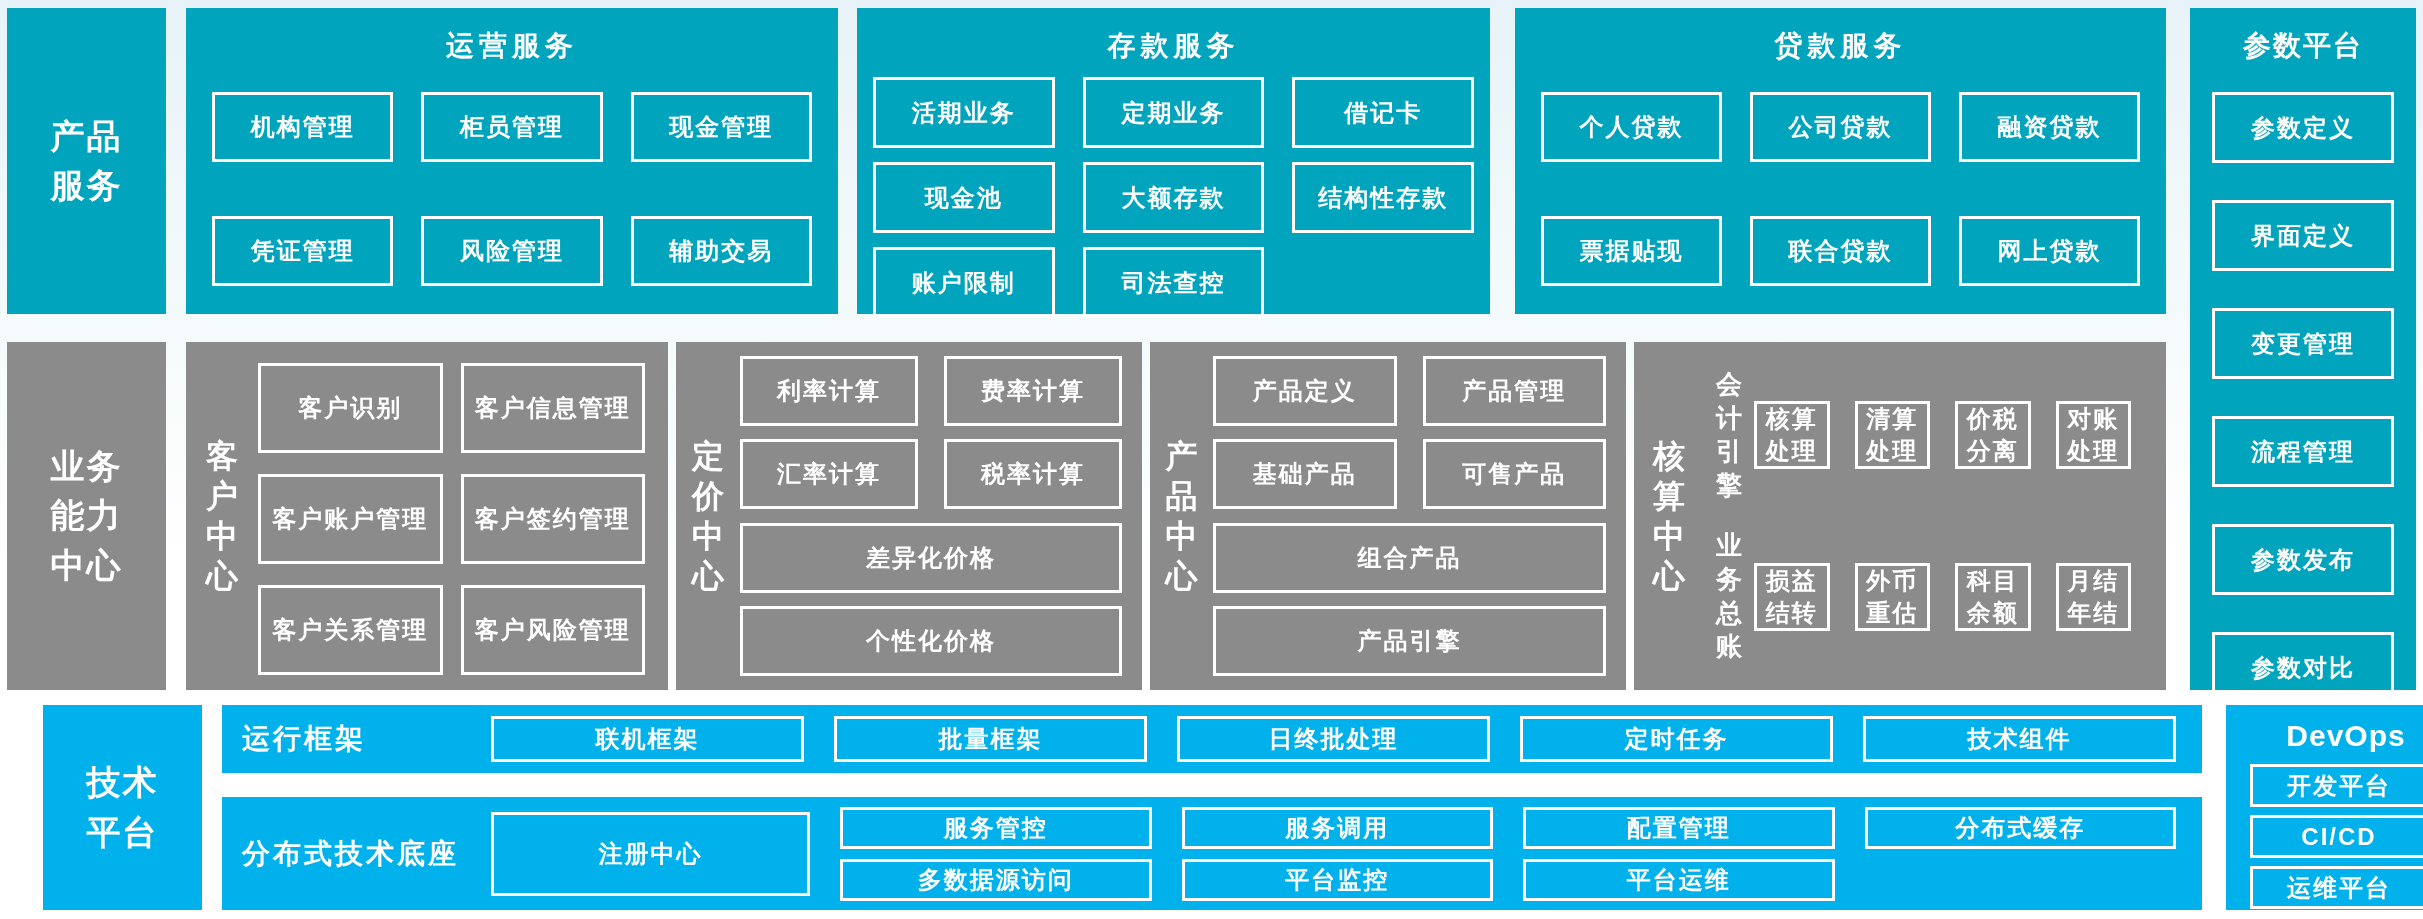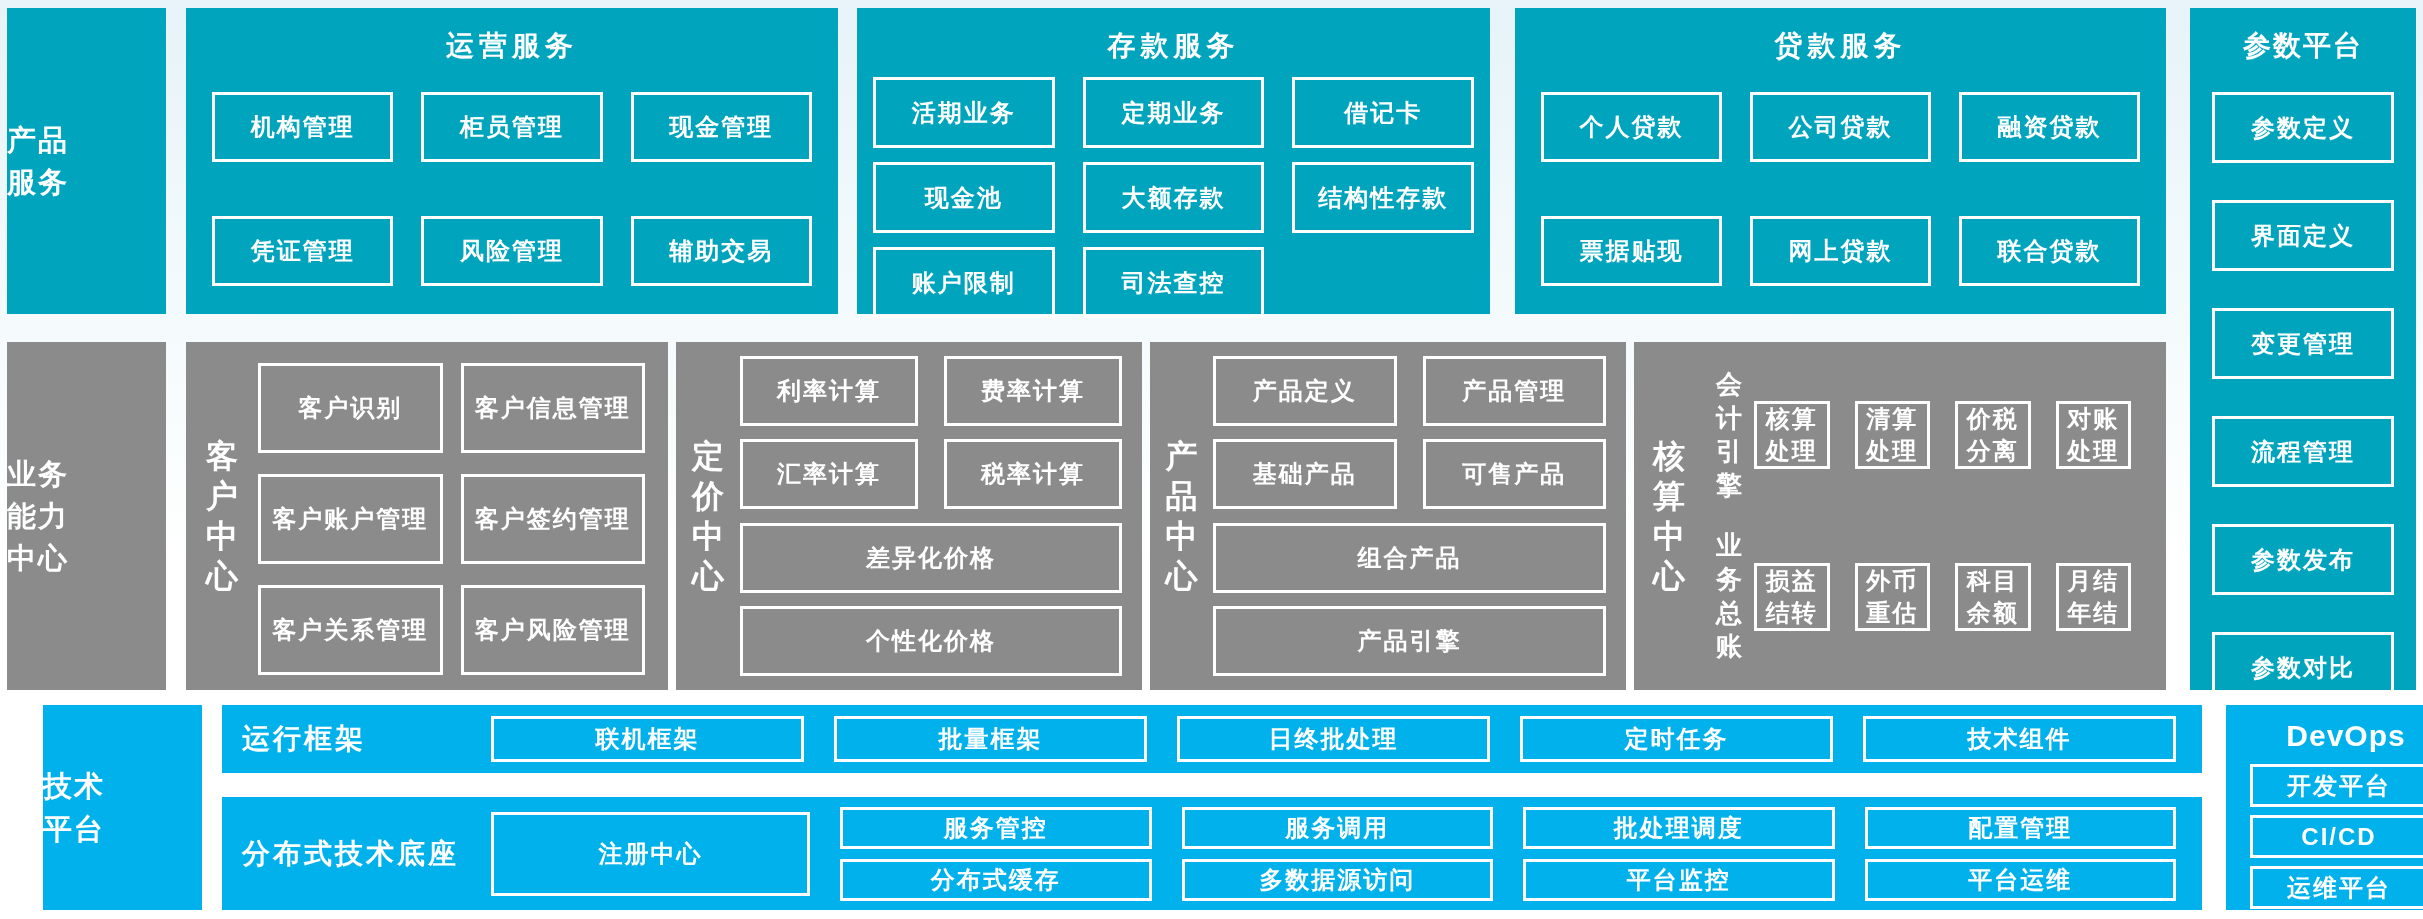--- a/index.html
+++ b/index.html
@@ -7,22 +7,22 @@
     width:2423px;height:919px;overflow:hidden;
     font-family:"Liberation Sans","DejaVu Sans",sans-serif;
     background:linear-gradient(180deg,#e7f3f8 0%,#f3fafc 32%,#ffffff 62%);
   }
   #canvas{position:relative;width:2423px;height:919px;font-weight:bold;color:#ffffff;}
   .p{position:absolute;box-sizing:border-box;}
   .teal{background:var(--teal,#00a4bc);}
   .grayb{background:var(--gray,#8b8b8b);}
   .blueb{background:var(--blue,#00b1eb);margin-left:36px;}
 
-  .rail{display:flex;align-items:center;justify-content:flex-start;text-align:center;
-        white-space:pre-line;font-size:29px;line-height:1.45;letter-spacing:2px;}
+  .rail{display:flex;align-items:center;justify-content:center;text-align:center;
+        white-space:pre-line;font-size:34px;line-height:1.45;letter-spacing:2px;}
 
   h2.sect{margin:20px 0 0;font-size:28px;height:36px;line-height:36px;
           text-align:center;letter-spacing:5px;font-weight:bold;}
 
   .node{border:3px solid #ffffff;display:flex;align-items:center;justify-content:center;
         font-size:24px;letter-spacing:2px;text-align:center;}
   .h64{height:64px}.h65{height:65px}.h84{height:84px}.h62{height:62px}
   .h78{height:78px}.h40{height:40px}.h36{height:36px}.h37{height:37px}
 
   .grid3{display:grid;grid-template-columns:repeat(3,1fr);}
@@ -100,22 +100,22 @@
     </div>
   </div>
 
   <div class="p teal" style="left:1515px;top:8px;width:651px;height:306px">
     <h2 class="sect">贷款服务</h2>
     <div class="grid3 ops">
       <div class="node h64">个人贷款</div>
       <div class="node h64">公司贷款</div>
       <div class="node h64">融资贷款</div>
       <div class="node h64">票据贴现</div>
+      <div class="node h64">联合贷款</div>
       <div class="node h64">网上贷款</div>
-      <div class="node h64">联合贷款</div>
     </div>
   </div>
 
   <div class="p teal" style="left:2190px;top:8px;width:226px;height:682px">
     <h2 class="sect" style="letter-spacing:2px">参数平台</h2>
     <div class="param-list">
       <div class="node h65">参数定义</div>
       <div class="node h65">界面定义</div>
       <div class="node h65">变更管理</div>
       <div class="node h65">流程管理</div>
@@ -231,21 +231,20 @@
     </div>
   </div>
 
   <div class="p blueb" style="left:186px;top:797px;width:1980px;height:113px">
     <div class="hrow">
       <div class="rlabel">分布式技术底座</div>
       <div class="node h78 reg">注册中心</div>
       <div class="dgrid">
         <div class="node h36">服务管控</div>
         <div class="node h36">服务调用</div>
-        <div class="node h36">批处理调度</div>
         <div class="node h36">配置管理</div>
         <div class="node h36">分布式缓存</div>
         <div class="node h36">多数据源访问</div>
         <div class="node h36">平台监控</div>
         <div class="node h36">平台运维</div>
       </div>
     </div>
   </div>
 
   <div class="p blueb" style="left:2190px;top:705px;width:226px;height:205px">

